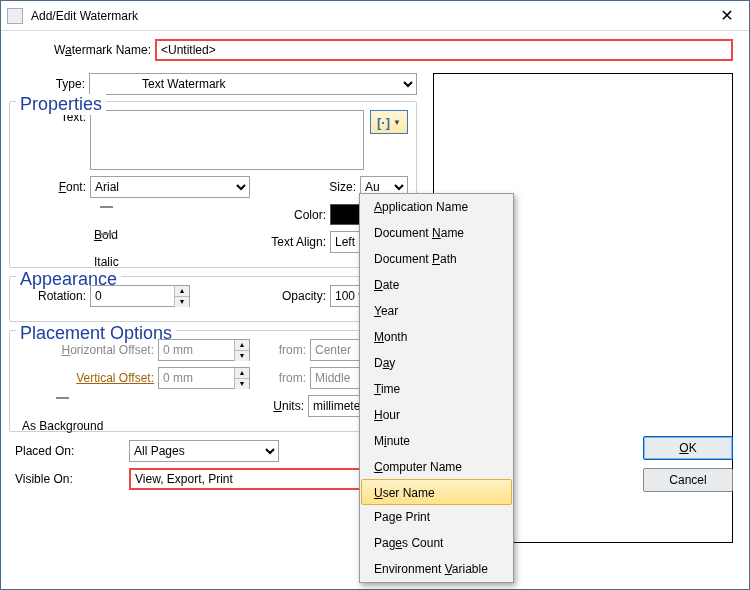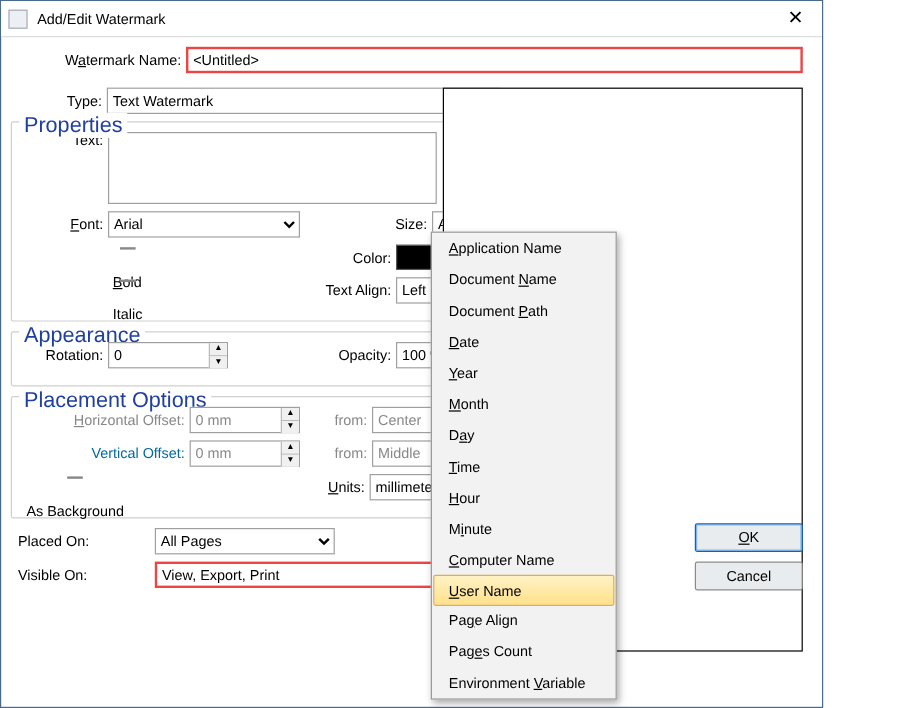--- a/index.html
+++ b/index.html
@@ -1,18 +1,18 @@
 <!DOCTYPE html>
 <html><head>
 <meta charset="utf-8">
 <style>
   * { box-sizing: border-box; }
   html, body { margin: 0; padding: 0; }
   body { font-family: "Segoe UI", Tahoma, sans-serif; font-size: 12px; color: #000; background: #fff; width: 750px; height: 590px; overflow: hidden; }
-  .window { width: 686px; height: 590px; border: 1px solid #4a6a8a; position: relative; background: #fff; }
+  .window { width: 750px; height: 590px; border: 1px solid #4a6a8a; position: relative; background: #fff; }
   .titlebar { height: 30px; line-height: 30px; background: #fff; display: flex; align-items: center; padding-left: 6px; border-bottom: 1px solid #ddd; }
   .titlebar .icontiny { width: 16px; height: 16px; background: #eceff3; border: 1px solid #aab; margin-right: 8px; }
   .titlebar .title { flex: 1; font-size: 12px; }
   .titlebar .close { width: 44px; height: 29px; text-align: center; line-height: 29px; font-family: Arial, sans-serif; font-size: 16px; }
   .client { padding: 8px; position: relative; }
   .row { display: flex; align-items: center; margin-bottom: 6px; }
   .label { text-align: right; padding-right: 4px; color: #000; }
   .input-text { height: 22px; border: 2px solid #ef4444; padding: 0 4px; background: #fff; }
   .group { border: 1px solid #cfcfcf; border-radius: 2px; padding: 8px 8px 8px 8px; position: relative; margin-bottom: 8px; }
   .group-title { position: absolute; top: -8px; left: 6px; background: #fff; padding: 0 4px; color: #2040a0; font-size: 18px; }
@@ -56,21 +56,21 @@
       </div>
       <input type="text" class="input-text" style="flex: 1 1 0%;" value="&lt;Untitled&gt;">
     </div>
 
     <div style="display:flex; gap:10px;">
 
       <div style="width:408px;">
 
         <div class="row" style="margin-top:6px;">
           <div class="label" style="width:80px;">Type:</div>
-          <select class="compact" style="flex:1;">
+          <select class="compact" style="flex:1;padding-left:48px;">
             <option>Text Watermark</option>
           </select>
         </div>
 
         <div class="group">
           <div class="group-title">Properties</div>
           <div class="row" style="align-items:flex-start;">
             <div class="label" style="width:72px;">Text:</div>
             <textarea style="flex: 1 1 0%; height: 60px; border: 1px solid rgb(160, 160, 160); resize: none; font-family: inherit; font-size: 12px;"></textarea>
             <div style="width:6px;"></div>
@@ -149,21 +149,21 @@
                   <div>▲</div>
                   <div>▼</div>
                 </div>
             </div>
             <div class="label" style="width:60px; color:#888;">from:</div>
             <select class="compact" style="flex:1; color:#888;">
               <option>Center</option>
             </select>
           </div>
           <div class="row">
-            <div class="label" style="width:140px; color:#0369a1;">Vertical Offset:</div>
+            <div class="label" style="width:140px; color:#a16207;text-decoration:underline;">Vertical Offset:</div>
             <div class="spin" style="width:92px;">
               <span style="color:#888;">0 mm</span>
               <div class="spinbtns">
                   <div>▲</div>
                   <div>▼</div>
                 </div>
             </div>
             <div class="label" style="width:60px; color:#888;">from:</div>
             <select class="compact" style="flex:1; color:#888;">
               <option>Middle</option>
@@ -205,21 +205,21 @@
         <div class="item"><span>Document </span><u>P</u><span>ath</span></div>
         <div class="item"><span></span><u>D</u><span>ate</span></div>
         <div class="item"><span></span><u>Y</u><span>ear</span></div>
         <div class="item"><span></span><u>M</u><span>onth</span></div>
         <div class="item"><span>D</span><u>a</u><span>y</span></div>
         <div class="item"><span></span><u>T</u><span>ime</span></div>
         <div class="item"><span></span><u>H</u><span>our</span></div>
         <div class="item"><span>M</span><u>i</u><span>nute</span></div>
         <div class="item"><span></span><u>C</u><span>omputer Name</span></div>
         <div class="item hl"><span></span><u>U</u><span>ser Name</span></div>
-        <div class="item"><span>Pa</span><u>g</u><span>e Align</span></div>
+        <div class="item"><span>Pa</span><u>g</u><span>e Print</span></div>
         <div class="item"><span>Pag</span><u>e</u><span>s Count</span></div>
         <div class="item"><span>Environment </span><u>V</u><span>ariable</span></div>
       </div>
 
     <div class="btnbar">
       <div class="btn default">
         <u>O</u><span>K</span>
       </div>
       <div class="btn">Cancel</div>
     </div>

